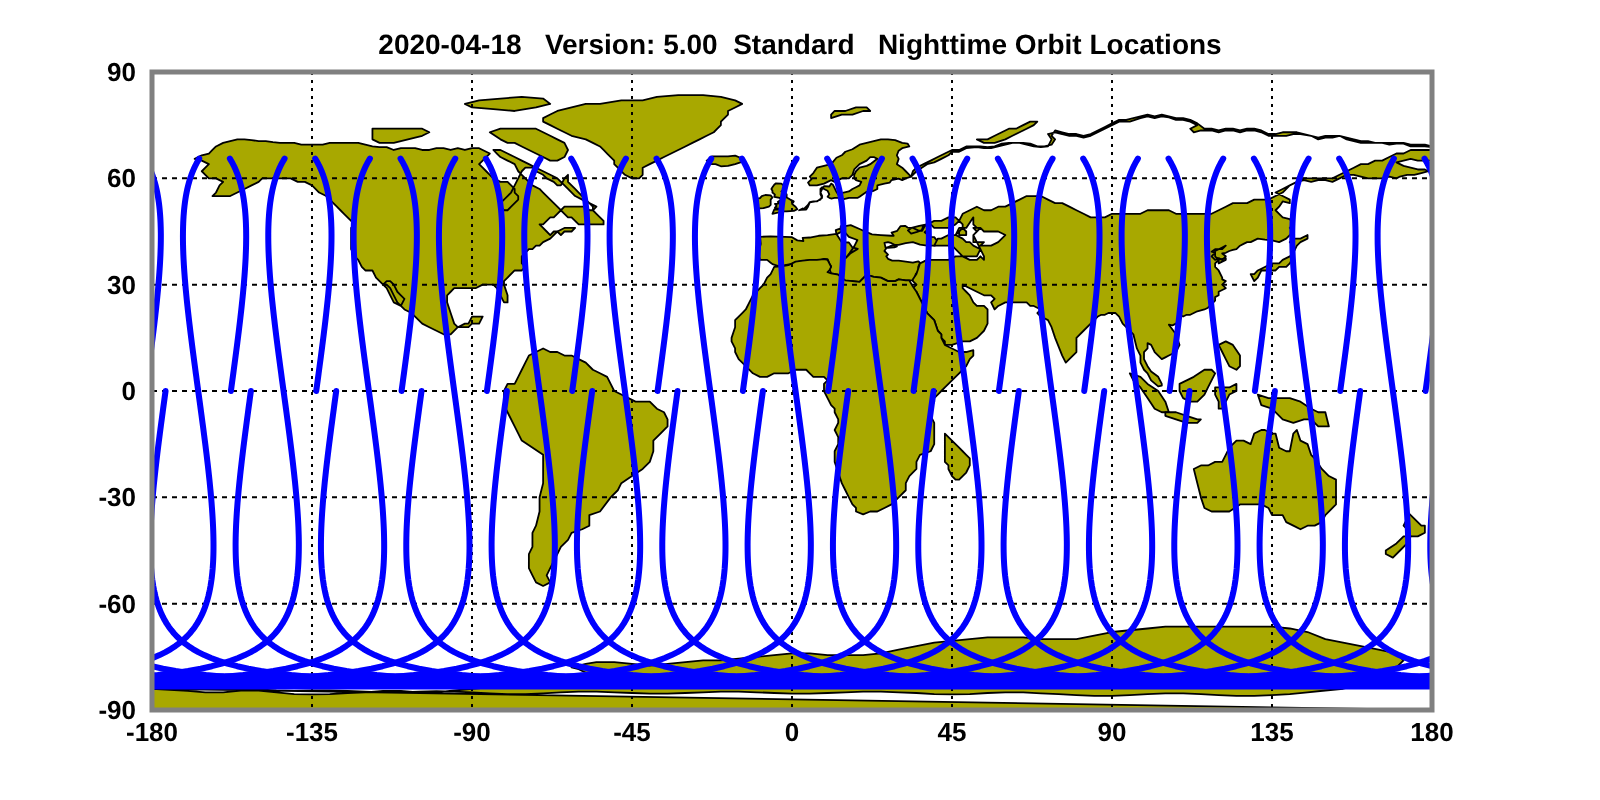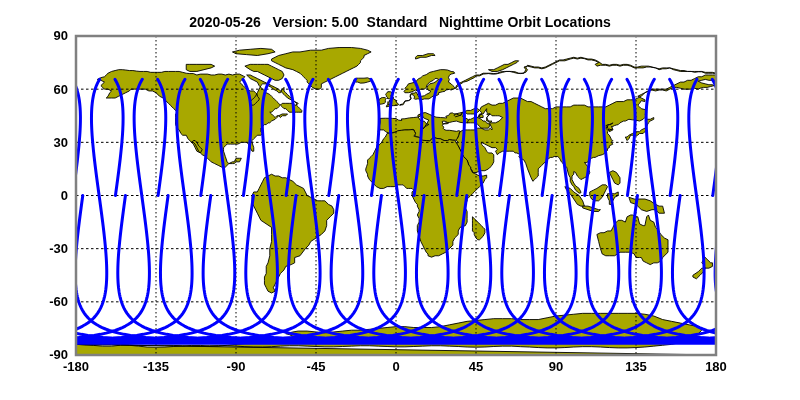--- a/index.html
+++ b/index.html
@@ -52,21 +52,21 @@
     font-family: "Liberation Sans", sans-serif;
     text-anchor: middle;
     dominant-baseline: hanging;
   }
 </style>
 </head>
 <body>
 
 <div id="app">
 
-  <div id="chart-title">2020-05-26   Version: 5.00  Standard   Nighttime Orbit Locations</div>
+  <div id="chart-title">2020-04-18   Version: 5.00  Standard   Nighttime Orbit Locations</div>
 
   <svg id="plot-svg" width="800" height="400" viewBox="0 0 800 400">
 
     <defs>
       <clipPath id="plotclip">
         <rect x="76" y="36" width="640" height="319"></rect>
       </clipPath>
     </defs>
 
     <rect x="76" y="36" width="640" height="319" fill="#ffffff"></rect>

